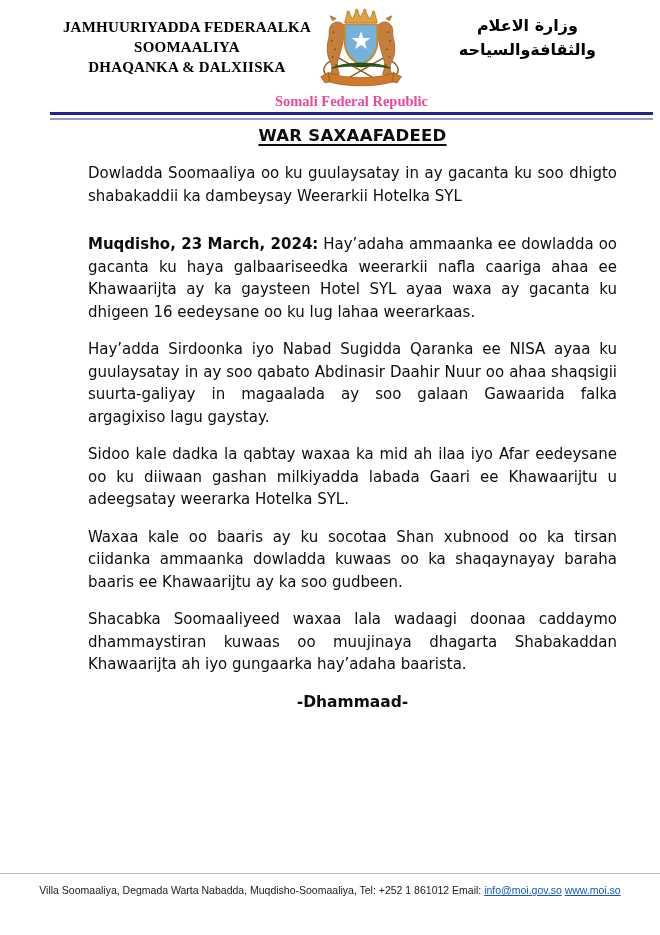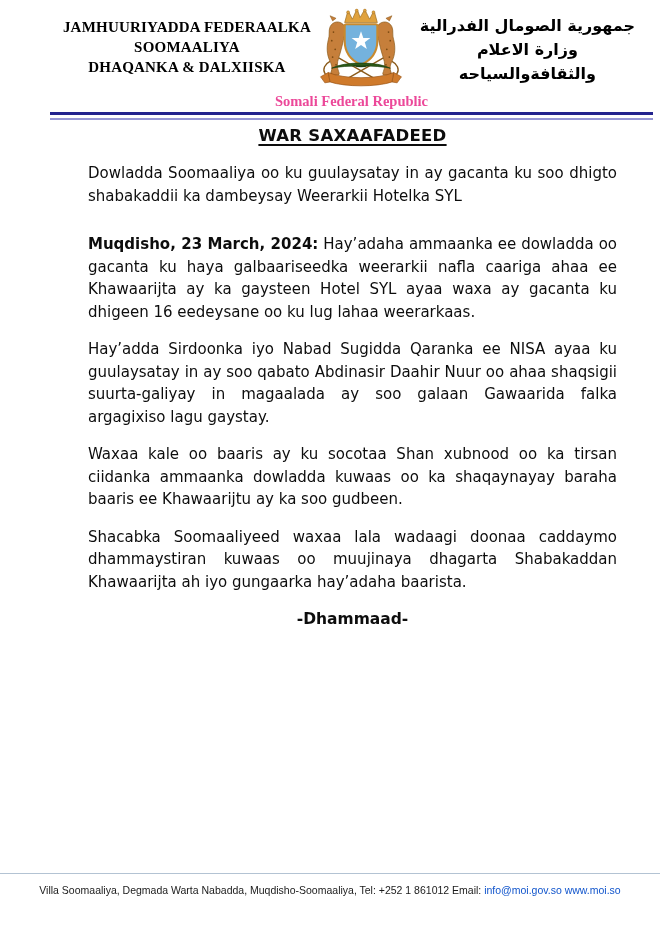--- a/index.html
+++ b/index.html
@@ -98,21 +98,21 @@
   }
   .footer {
     position: absolute;
     left: 0; right: 0;
     top: 884px;
     text-align: center;
     font-family: "Liberation Sans", sans-serif;
     font-size: 10.5px;
     color: #1a1a1a;
   }
-  .footer a { color: #1155cc; cursor: pointer; }
+  .footer a { color: #1155cc; text-decoration: underline; cursor: pointer; }
 </style>
 </head>
 <body>
 
 <div class="page">
 
   <div class="header-row">
     <div class="hdr-left">
       <div>JAMHUURIYADDA FEDERAALKA</div>
       <div>SOOMAALIYA</div>
@@ -153,41 +153,41 @@
         <path d="M16,70 C30,62 70,62 84,70 C70,66.5 30,66.5 16,70 Z" fill="#2e5b17" stroke="#1c3f10" stroke-width="0.8"></path>
         <path d="M38,65 Q50,73 62,65 Q50,70 38,65 Z" fill="#1c3f10"></path>
 
         <path d="M12,75 L3,80 L8,87 L14,86 Z" fill="#cf7a2b" stroke="#9a5516" stroke-width="0.8"></path>
         <path d="M88,75 L97,80 L92,87 L86,86 Z" fill="#cf7a2b" stroke="#9a5516" stroke-width="0.8"></path>
         <path d="M12,75 C30,83 70,83 88,75 L86,86 C68,92 32,92 14,86 Z" fill="#cf7a2b" stroke="#9a5516" stroke-width="0.8"></path>
       </svg>
     </div>
 
     <div class="hdr-right">
-      <div>جمهورية الصومال الفدرالية</div>
       <div>وزارة الاعلام</div>
       <div>والثقافةوالسياحه</div>
     </div>
   </div>
 
   <div class="org-en">
     <div class="org-bold">Somali Federal Republic</div>
   </div>
 
   <div class="double-rule"></div>
 
   <div class="content">
     <div class="title">WAR SAXAAFADEED</div>
 
     <p class="subtitle">Dowladda Soomaaliya oo ku guulaysatay in ay gacanta ku soo dhigto shabakaddii ka dambeysay Weerarkii Hotelka SYL</p>
 
     <p class="para"><span class="lead">Muqdisho, 23 March, 2024:</span> <span>Hay’adaha ammaanka ee dowladda oo gacanta ku haya galbaariseedka weerarkii nafla caariga ahaa ee Khawaarijta ay ka gaysteen Hotel SYL ayaa waxa ay gacanta ku dhigeen 16 eedeysane oo ku lug lahaa weerarkaas.</span></p>
 
     <p class="para">Hay’adda Sirdoonka iyo Nabad Sugidda Qaranka ee NISA ayaa ku guulaysatay in ay soo qabato Abdinasir Daahir Nuur oo ahaa shaqsigii suurta-galiyay in magaalada ay soo galaan Gawaarida falka argagixiso lagu gaystay.</p>
 
+    <p class="para">Sidoo kale dadka la qabtay waxaa ka mid ah ilaa iyo Afar eedeysane oo ku diiwaan gashan milkiyadda labada Gaari ee Khawaarijtu u adeegsatay weerarka Hotelka SYL.</p>
 
     <p class="para">Waxaa kale oo baaris ay ku socotaa Shan xubnood oo ka tirsan ciidanka ammaanka dowladda kuwaas oo ka shaqaynayay baraha baaris ee Khawaarijtu ay ka soo gudbeen.</p>
 
     <p class="para">Shacabka Soomaaliyeed waxaa lala wadaagi doonaa caddaymo dhammaystiran kuwaas oo muujinaya dhagarta Shabakaddan Khawaarijta ah iyo gungaarka hay’adaha baarista.</p>
 
 
     <div class="closing">-Dhammaad-</div>
   </div>
 
   <div class="footer-rule"></div>

